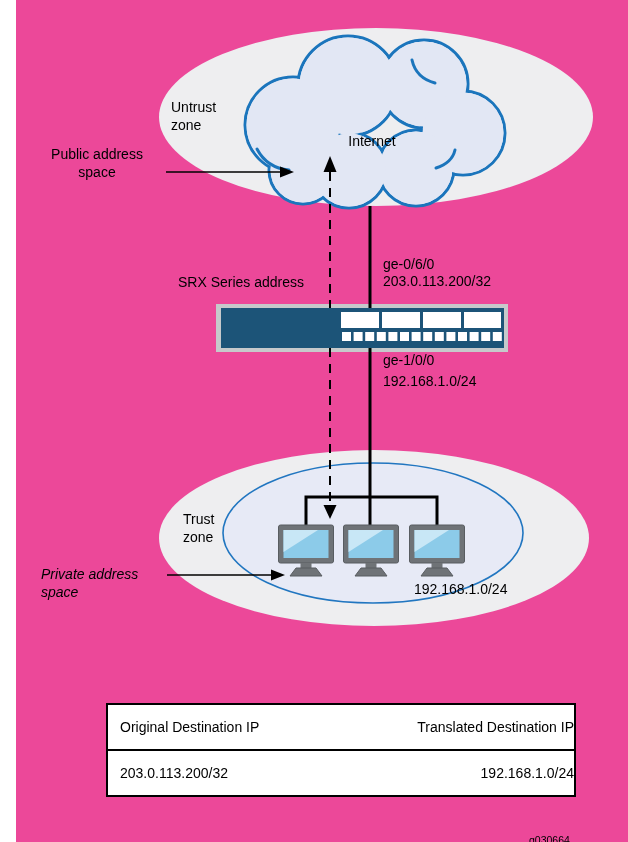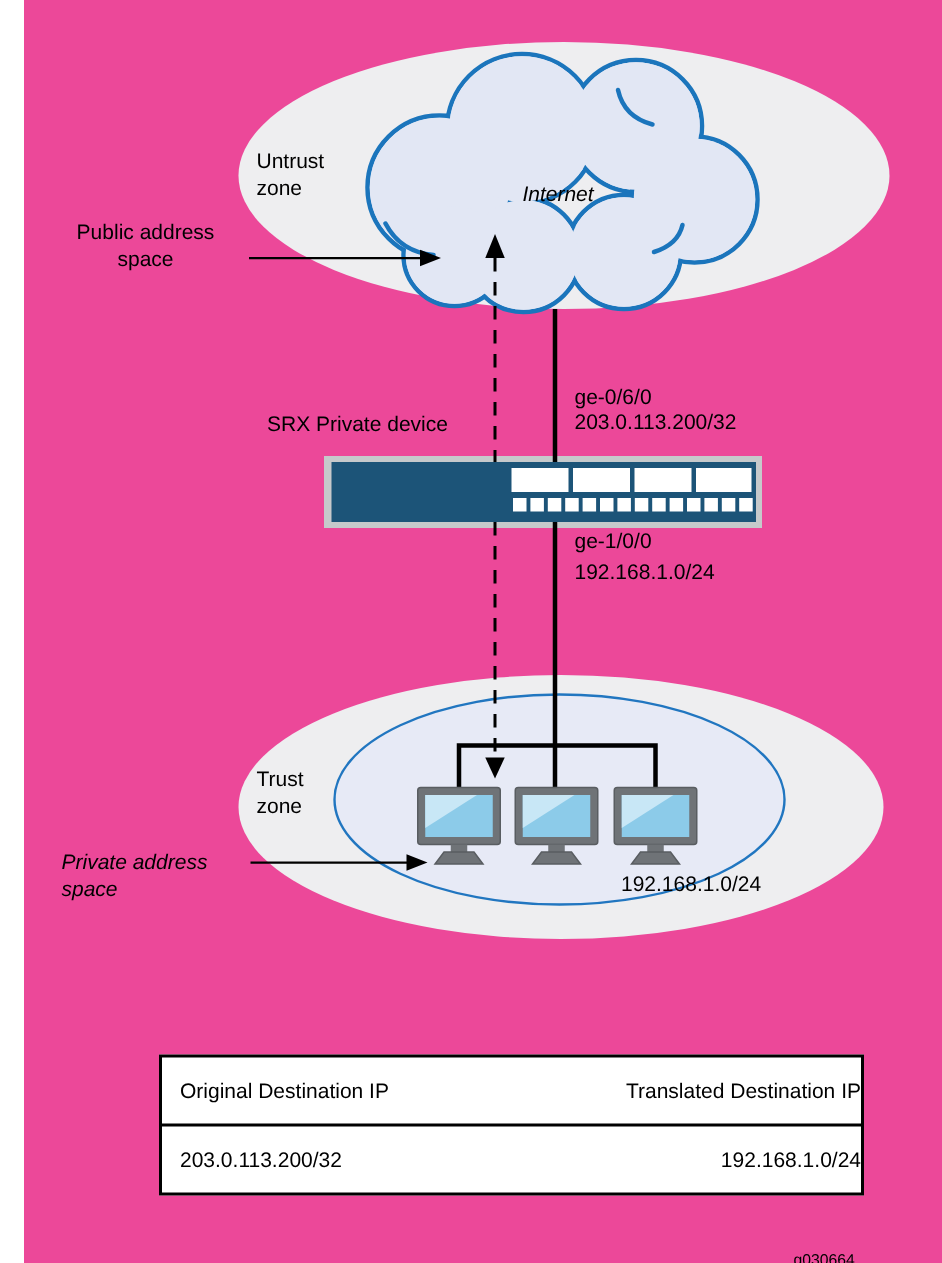--- a/index.html
+++ b/index.html
@@ -108,33 +108,33 @@
       <polygon points="278,172 264,166.5 264,177.5" fill="#000"></polygon>
     </g>
     <g>
       <line x1="151" y1="575" x2="256" y2="575" stroke="#000" stroke-width="1.5"></line>
       <polygon points="269,575 255,569.5 255,580.5" fill="#000"></polygon>
     </g>
   </svg>
 
   <div class="lbl" style="left:155px;top:98px;width:70px;">Untrust zone</div>
 
-  <div class="lbl center" style="left:306px;top:120px;width:100px;font-style:italic;">Internet</div>
+  <div class="lbl center" style="left:306px;top:132px;width:100px;">Internet</div>
 
   <div class="lbl" style="left:25px;top:145px;width:112px;text-align:center;">Public address space</div>
 
-  <div class="lbl" style="left:162px;top:273px;">SRX Private device</div>
+  <div class="lbl" style="left:162px;top:273px;">SRX Series address</div>
 
   <div class="lbl" style="left:367px;top:255px;">ge-0/6/0</div>
   <div class="lbl" style="left:367px;top:272px;">203.0.113.200/32</div>
 
   <div class="lbl" style="left:367px;top:351px;">ge-1/0/0</div>
   <div class="lbl" style="left:367px;top:372px;">192.168.1.0/24</div>
 
-  <div class="lbl" style="left:155px;top:510px;width:60px;">Trust zone</div>
+  <div class="lbl" style="left:167px;top:510px;width:60px;">Trust zone</div>
 
   <div class="lbl" style="left:25px;top:565px;width:112px;font-style:italic;">Private address space</div>
 
   <div class="lbl" style="left:398px;top:580px;">192.168.1.0/24</div>
 
   <div class="nat-table">
     <div class="nat-row head">
       <div class="nat-cell c1">Original Destination IP</div>
       <div class="nat-cell c2">Translated Destination IP</div>
     </div>

